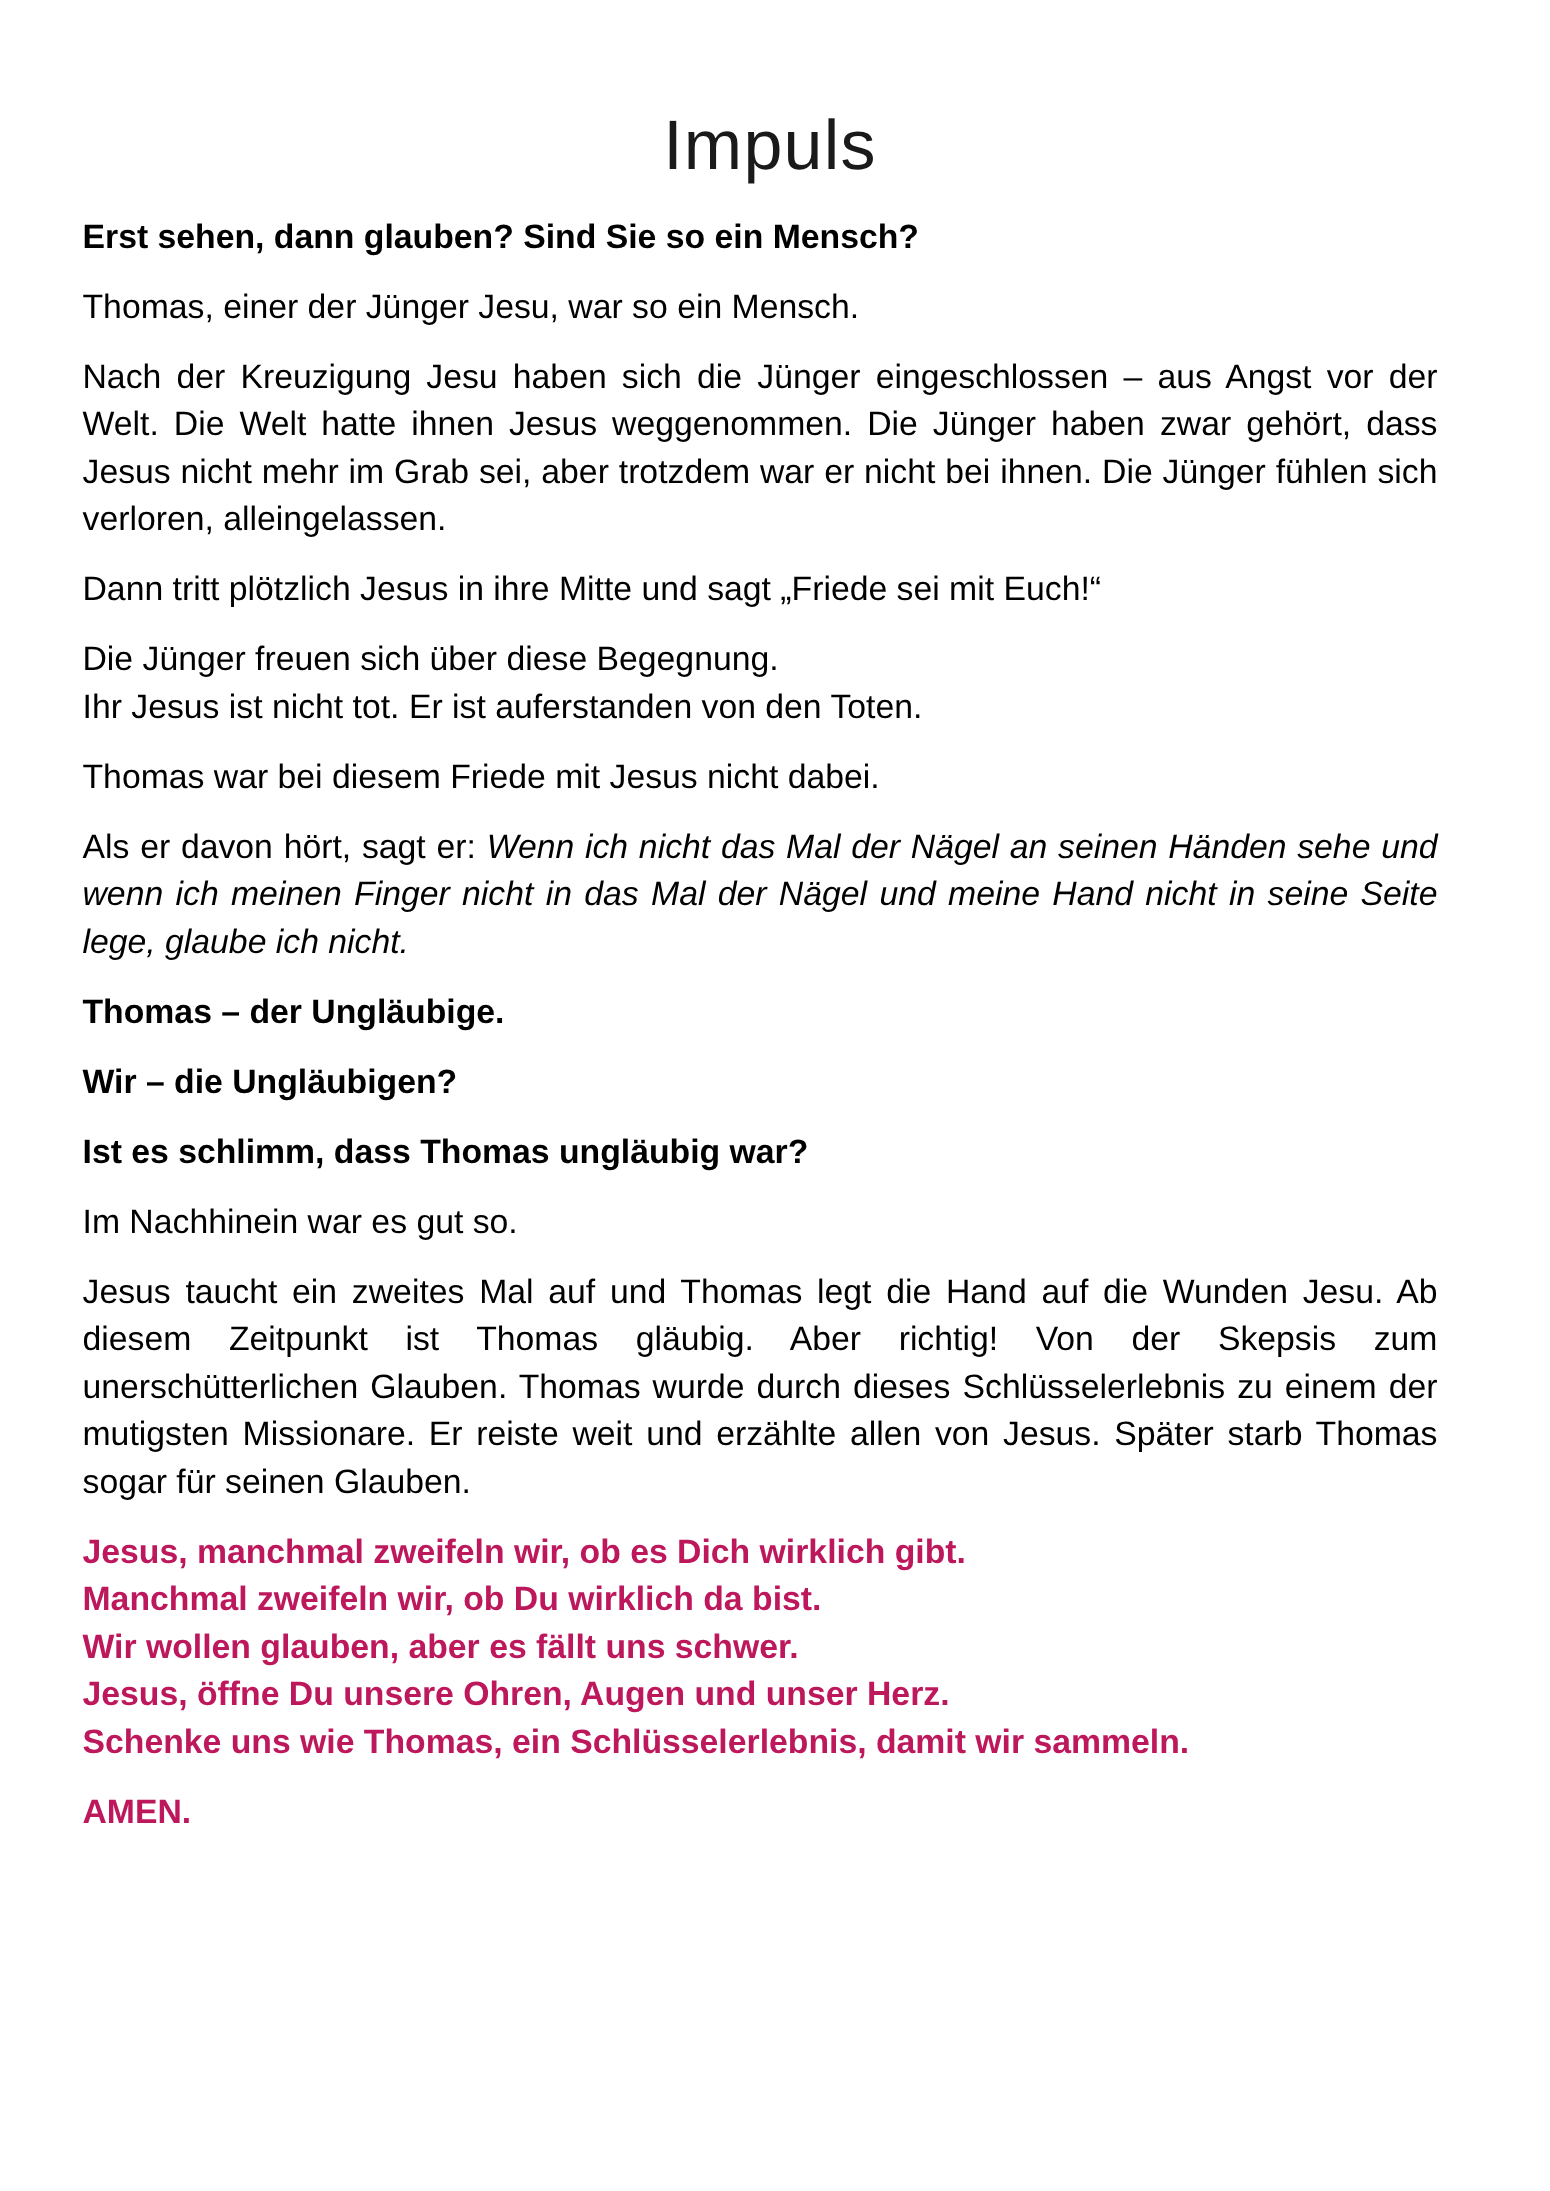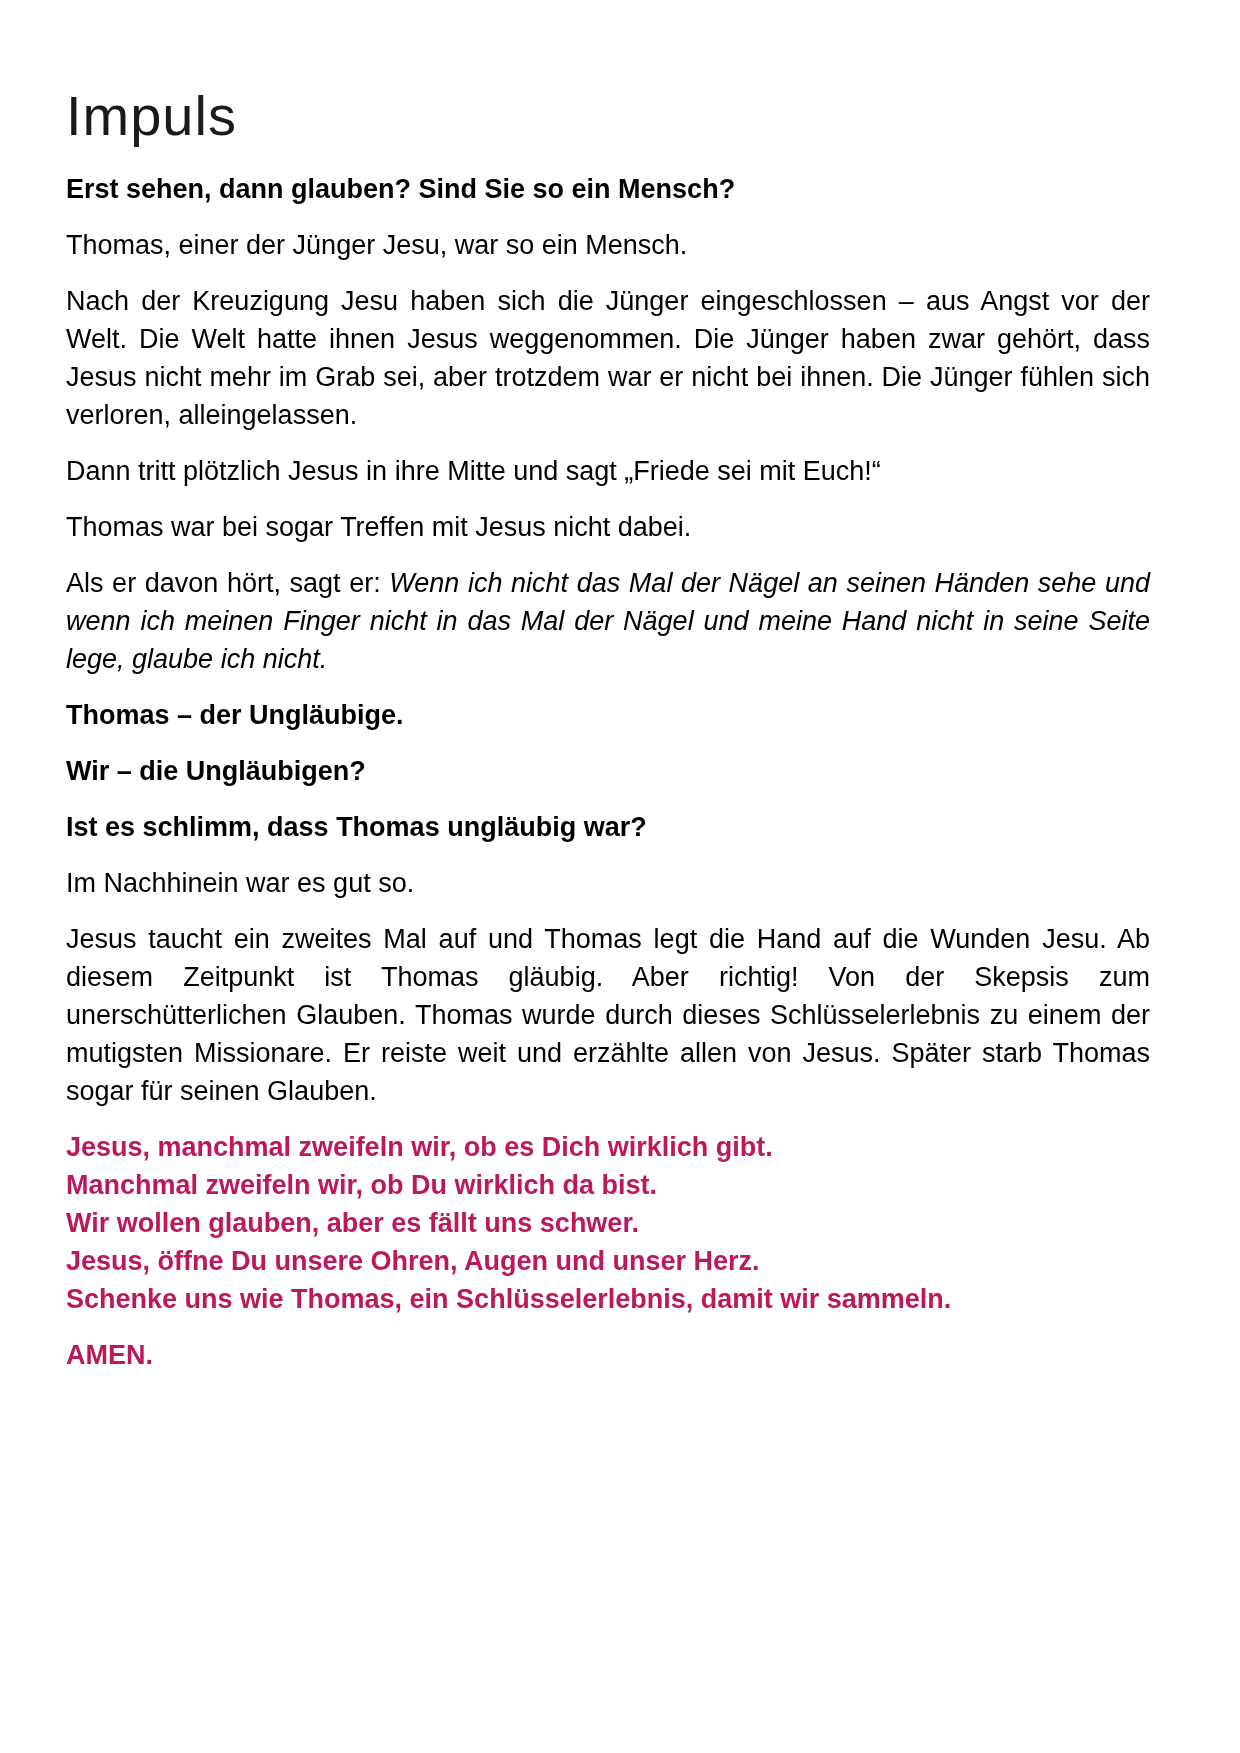--- a/index.html
+++ b/index.html
@@ -13,20 +13,21 @@
     height: 1753px;
     box-sizing: border-box;
     background: #ffffff;
     padding: 84px 74px 0 66px;
     font-family: "Liberation Sans", sans-serif;
     color: #000000;
     overflow: hidden;
   }
   .doc-title {
     margin: 0 0 22px 0;
+    text-align: center;
     font-weight: 300;
     font-size: 56px;
     line-height: 64px;
     color: #1a1a1a;
     letter-spacing: 1px;
   }
   .para {
     margin: 0 16px 18px 0;
     font-size: 27px;
     line-height: 38px;
@@ -46,22 +47,26 @@
   <h1 class="doc-title">Impuls</h1>
 
   <p class="para bold">Erst sehen, dann glauben? Sind Sie so ein Mensch?</p>
 
   <p class="para">Thomas, einer der Jünger Jesu, war so ein Mensch.</p>
 
   <p class="para justify">Nach der Kreuzigung Jesu haben sich die Jünger eingeschlossen – aus Angst vor der Welt. Die Welt hatte ihnen Jesus weggenommen. Die Jünger haben zwar gehört, dass Jesus nicht mehr im Grab sei, aber trotzdem war er nicht bei ihnen. Die Jünger fühlen sich verloren, alleingelassen.</p>
 
   <p class="para">Dann tritt plötzlich Jesus in ihre Mitte und sagt „Friede sei mit Euch!“</p>
 
+  <p class="para">
+    <span class="line">Die Jünger freuen sich über diese Begegnung.</span>
+    <span class="line">Ihr Jesus ist nicht tot. Er ist auferstanden von den Toten.</span>
+  </p>
 
-  <p class="para">Thomas war bei sogar Treffen mit Jesus nicht dabei.</p>
+  <p class="para">Thomas war bei diesem Friede mit Jesus nicht dabei.</p>
 
   <p class="para justify">
     <span>Als er davon hört, sagt er: </span><span class="ital">Wenn ich nicht das Mal der Nägel an seinen Händen sehe und wenn ich meinen Finger nicht in das Mal der Nägel und meine Hand nicht in seine Seite lege, glaube ich nicht.</span>
   </p>
 
 
   <p class="para bold">Thomas – der Ungläubige.</p>
 
   <p class="para bold">Wir – die Ungläubigen?</p>
 

